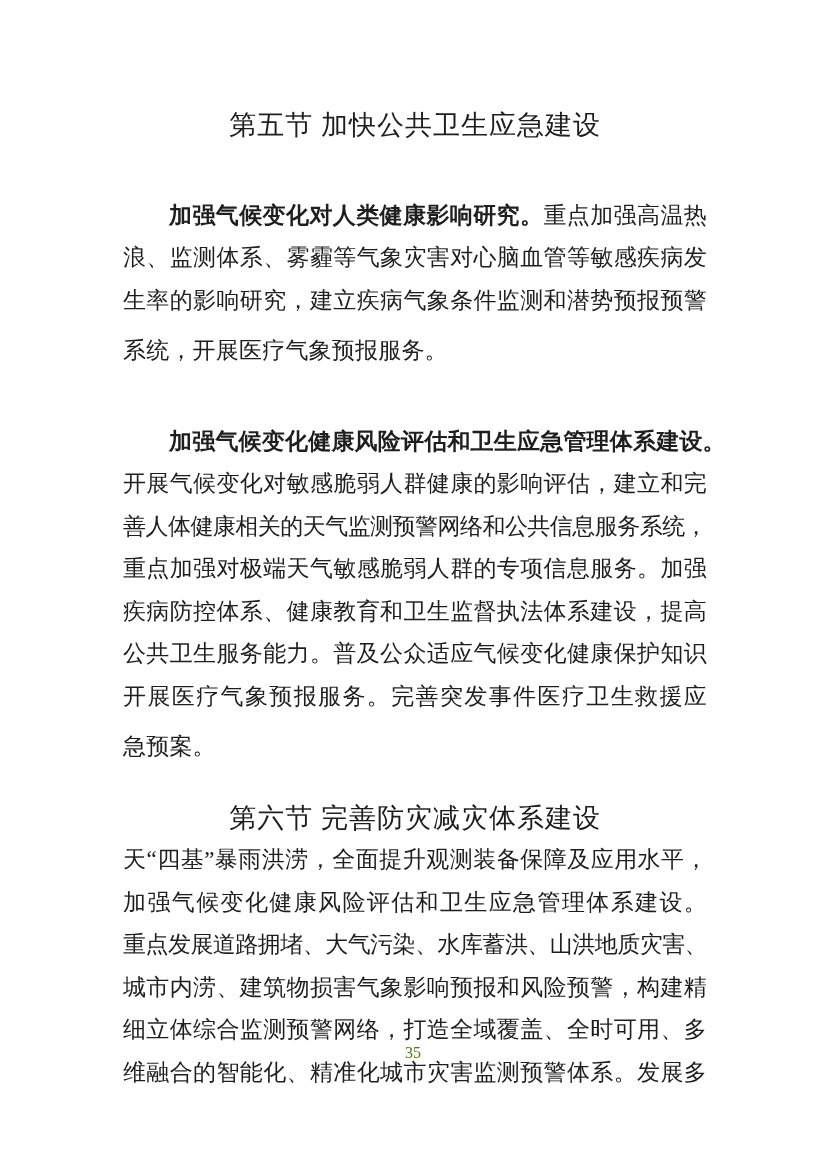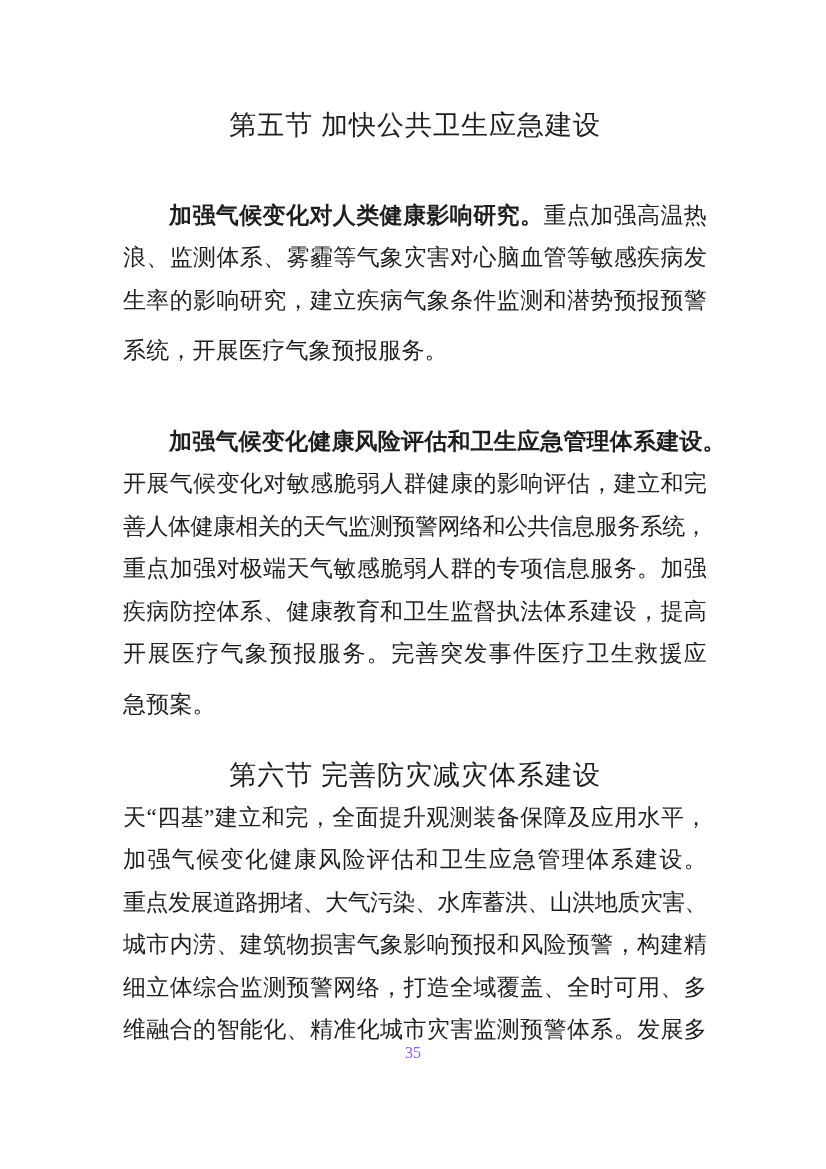--- a/index.html
+++ b/index.html
@@ -38,21 +38,21 @@
   .line.first { text-indent: 46px; margin-top: 48px; }
   .line.last { text-align-last: left; margin-top: 8px; }
   .line.tight { letter-spacing: -0.6px; }
   .lead { font-weight: 700; }
   .page-number {
     position: absolute;
     left: 0; top: 1044px;
     width: 826px;
     text-align: center;
     font-size: 16px;
-    color: #8b5cf6;
+    color: #4d7c0f;
   }
 </style>
 </head>
 <body>
 
 <div class="page">
   <div class="content">
 
     <h2 class="heading">第五节 加快公共卫生应急建设</h2>
 
@@ -62,28 +62,29 @@
       <div class="line">生率的影响研究，建立疾病气象条件监测和潜势预报预警</div>
       <div class="line last">系统，开展医疗气象预报服务。</div>
     </div>
 
     <div class="para">
       <div class="line first"><span class="lead">加强气候变化健康风险评估和卫生应急管理体系建设。</span></div>
       <div class="line">开展气候变化对敏感脆弱人群健康的影响评估，建立和完</div>
       <div class="line tight">善人体健康相关的天气监测预警网络和公共信息服务系统，</div>
       <div class="line">重点加强对极端天气敏感脆弱人群的专项信息服务。加强</div>
       <div class="line">疾病防控体系、健康教育和卫生监督执法体系建设，提高</div>
+      <div class="line">公共卫生服务能力。普及公众适应气候变化健康保护知识</div>
       <div class="line">开展医疗气象预报服务。完善突发事件医疗卫生救援应</div>
       <div class="line last">急预案。</div>
     </div>
 
     <h2 class="heading second">第六节 完善防灾减灾体系建设</h2>
 
     <div class="para">
-      <div class="line tight">天“四基”建立和完，全面提升观测装备保障及应用水平，</div>
+      <div class="line tight">天“四基”暴雨洪涝，全面提升观测装备保障及应用水平，</div>
       <div class="line">加强气候变化健康风险评估和卫生应急管理体系建设。</div>
       <div class="line tight">重点发展道路拥堵、大气污染、水库蓄洪、山洪地质灾害、</div>
       <div class="line">城市内涝、建筑物损害气象影响预报和风险预警，构建精</div>
       <div class="line">细立体综合监测预警网络，打造全域覆盖、全时可用、多</div>
       <div class="line">维融合的智能化、精准化城市灾害监测预警体系。发展多</div>
     </div>
 
   </div>
 
   <div class="page-number">35</div>

